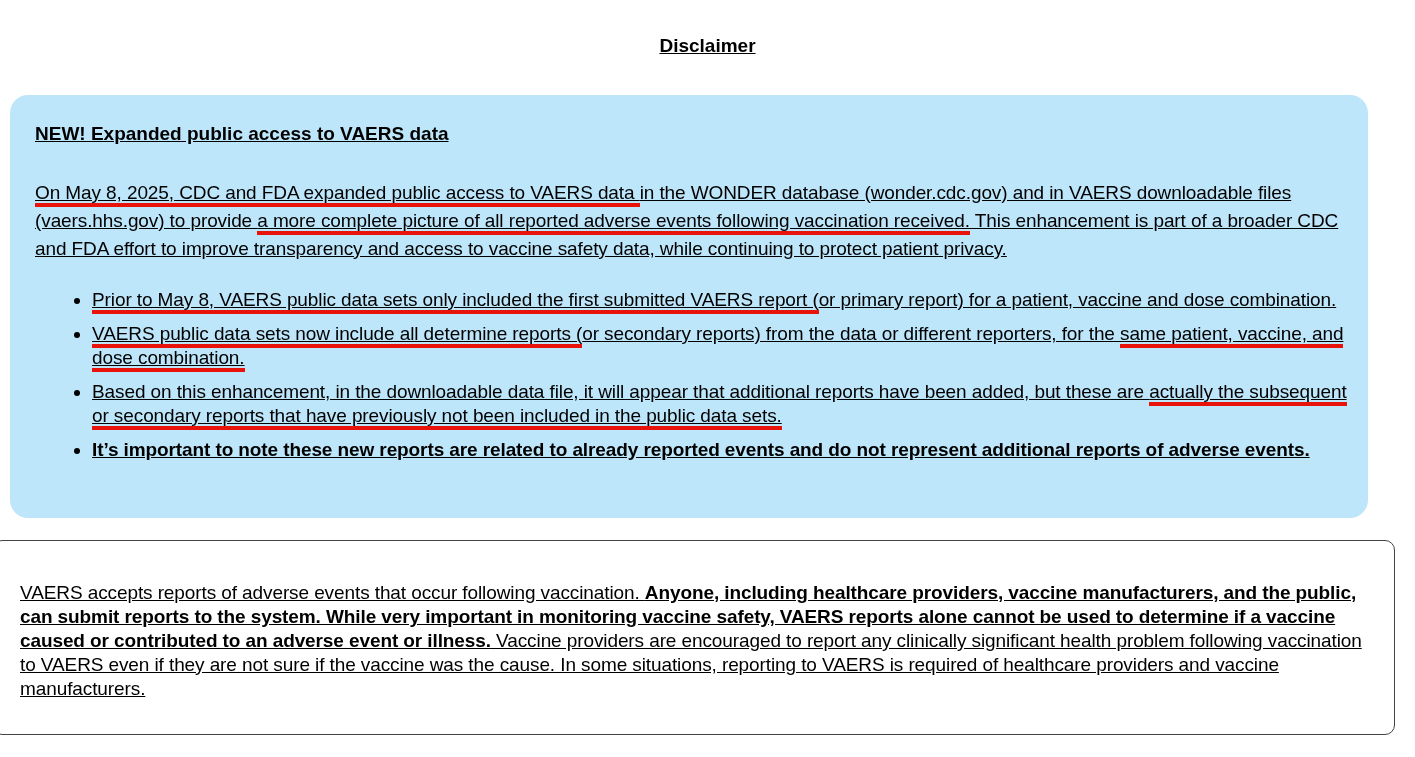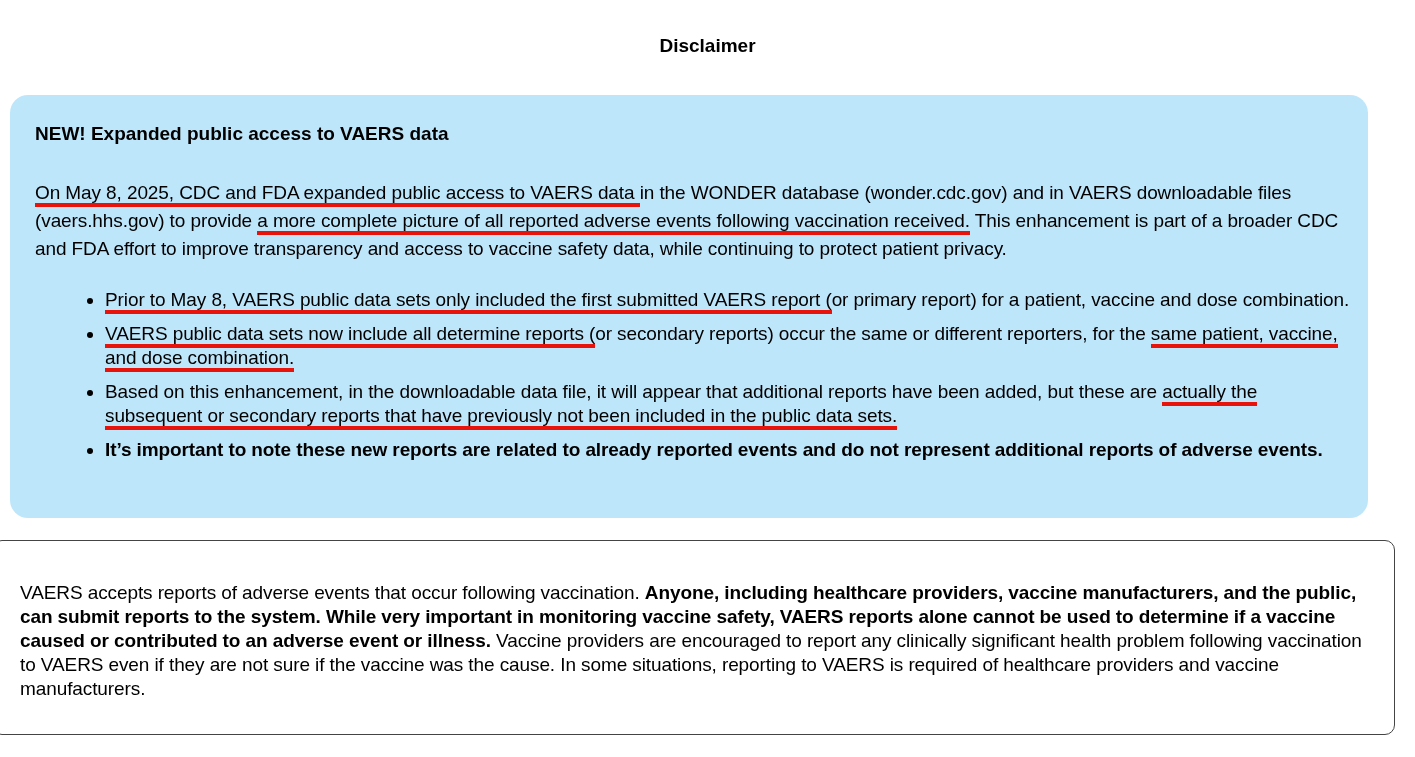--- a/index.html
+++ b/index.html
@@ -5,21 +5,21 @@
   * { box-sizing: border-box; }
   html, body {
     margin: 0; padding: 0;
     width: 1415px; height: 757px;
     overflow: hidden;
     background: #ffffff;
     color: #000000;
     font-family: "Liberation Sans", "DejaVu Sans", sans-serif;
     font-size: 19px;
   }
-  .page { position: relative; width: 1415px; height: 666px; }
+  .page { position: relative; width: 1415px; height: 666px; text-decoration: underline; }
 
   .page-title {
     margin: 0;
     padding-top: 35px;
     text-align: center;
     font-size: 19px;
     font-weight: bold;
     line-height: 22px;
   }
 
@@ -39,21 +39,21 @@
   .notice-intro {
     margin: 33px 0 0 0;
     line-height: 28px;
     letter-spacing: -0.1px;
   }
   .notice-bullets {
     margin: 25px 0 0 0;
     padding-left: 57px;
   }
   .bullet-item {
-    margin: 0 0 10px 13px;
+    margin: 0 0 10px 0;
     line-height: 24px;
     letter-spacing: -0.1px;
   }
   .bullet-item.bold { font-weight: bold; }
 
   .seg-underline {
     border-bottom: 4px solid var(--underline-red, #e8130b);
   }
   .seg-bold { font-weight: bold; }
 
@@ -83,21 +83,21 @@
   <div class="notice-box">
     <h2 class="notice-heading">NEW! Expanded public access to VAERS data</h2>
 
     <p class="notice-intro"><span class="seg-underline">On May 8, 2025, CDC and FDA expanded public access to VAERS data </span><span class="">in the WONDER database (wonder.cdc.gov) and in VAERS downloadable files (vaers.hhs.gov) to provide </span><span class="seg-underline">a more complete picture of all reported adverse events following vaccination received.</span><span class=""> This enhancement is part of a broader CDC and FDA effort to improve transparency and access to vaccine safety data, while continuing to protect patient privacy.</span></p>
 
     <ul class="notice-bullets">
         <li class="bullet-item">
     <span class="bullet-text"><span class="seg-underline">Prior to May 8, VAERS public data sets only included the first submitted VAERS report (</span><span class="">or primary report) for a patient, vaccine and dose combination.</span></span>
   </li>
         <li class="bullet-item">
-    <span class="bullet-text"><span class="seg-underline">VAERS public data sets now include all determine reports (</span><span class="">or secondary reports) occur the same or different reporters, for the </span><span class="seg-underline">same patient, vaccine, and dose combination.</span></span>
+    <span class="bullet-text"><span class="seg-underline">VAERS public data sets now include all determine reports (</span><span class="">or secondary reports) from the data or different reporters, for the </span><span class="seg-underline">same patient, vaccine, and dose combination.</span></span>
   </li>
         <li class="bullet-item">
     <span class="bullet-text"><span class="">Based on this enhancement, in the downloadable data file, it will appear that additional reports have been added, but these are </span><span class="seg-underline">actually the subsequent or secondary reports that have previously not been included in the public data sets.</span></span>
   </li>
         <li class="bullet-item bold">
     <span class="bullet-text"><span class="">It’s important to note these new reports are related to already reported events and do not represent additional reports of adverse events.</span></span>
   </li>
       </ul>
   </div>
 

